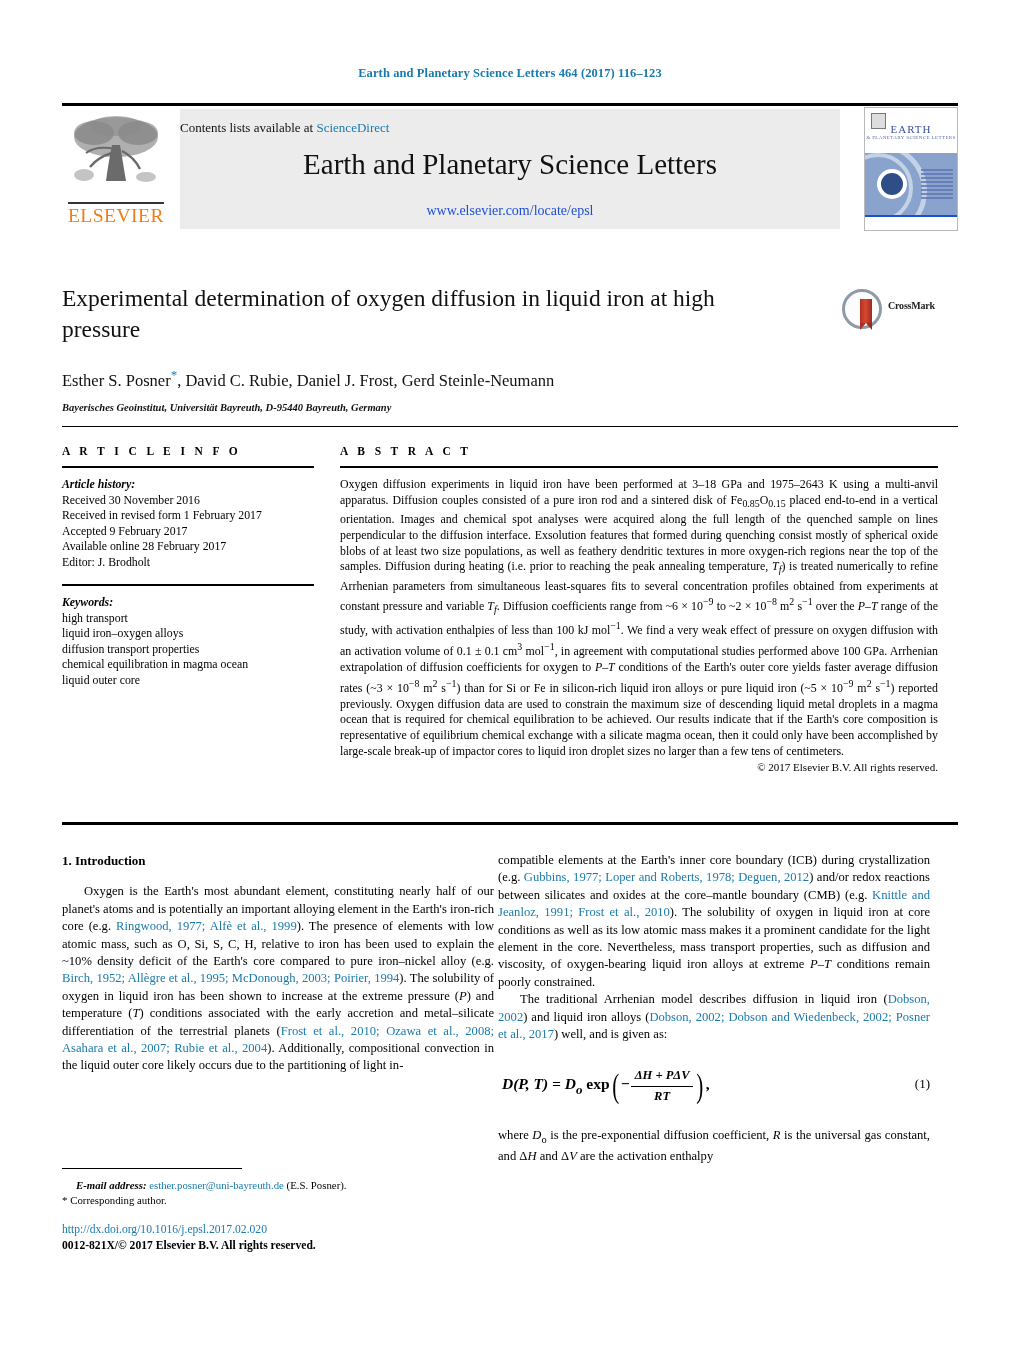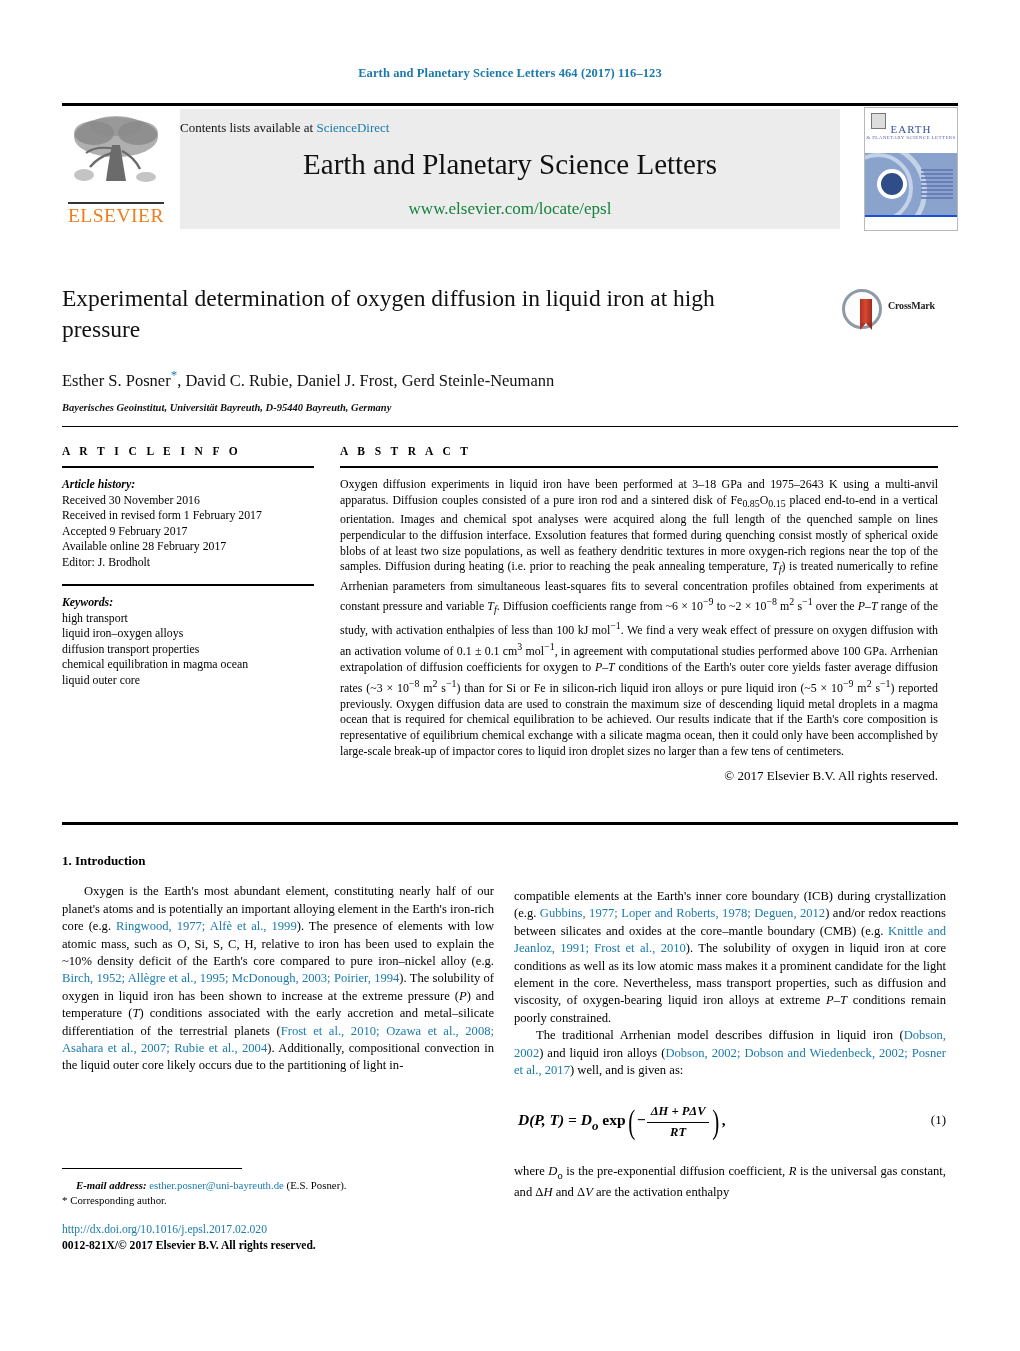--- a/index.html
+++ b/index.html
@@ -100,22 +100,22 @@
     width: 660px;
     text-align: center;
     font-size: 29px;
     color: #111;
   }
   .journal-url {
     position: absolute;
     left: 0; bottom: 10px;
     width: 660px;
     text-align: center;
-    font-size: 17px;
-    color: #15803d;
+    font-size: 14px;
+    color: #1d4ed8;
   }
 
   .cover-thumb {
     position: absolute;
     right: 0; top: 4px;
     width: 92px; height: 122px;
     border: 1px solid #b9b9b9;
     background: #1d4ed8;
     overflow: hidden;
     font-family: Liberation Serif, serif;
@@ -304,43 +304,42 @@
     margin-bottom: 9px;
   }
   .abstract-body {
     font-size: 11.9px;
     line-height: 15.8px;
     text-align: justify;
     color: #000;
   }
   .abstract-body p { margin: 0; }
   .copyright {
-    margin-top: 8px;
     text-align: right;
-    font-size: 13px;
+    font-size: 11px;
   }
 
   .section-rule-bottom {
     position: absolute;
     left: 62px; top: 822px;
     width: 896px; height: 3px;
     background: #000;
   }
 
   
   .col {
     position: absolute;
     top: 852px;
     width: 432px;
     font-size: 12.6px;
     line-height: 17.4px;
     text-align: justify;
   }
   .col-left  { left: 62px; }
-  .col-right { left: 514px; margin-top: 36px; }
+  .col-right { left: 498px; }
   .col h2 {
     font-size: 13px;
     font-weight: bold;
     margin: 0 0 14px 0;
   }
   .col p { margin: 0; text-indent: 22px; }
   .col p.noindent { text-indent: 0; }
   a.ref, .ref {
     color: #1a7aad;
     text-decoration: none;

